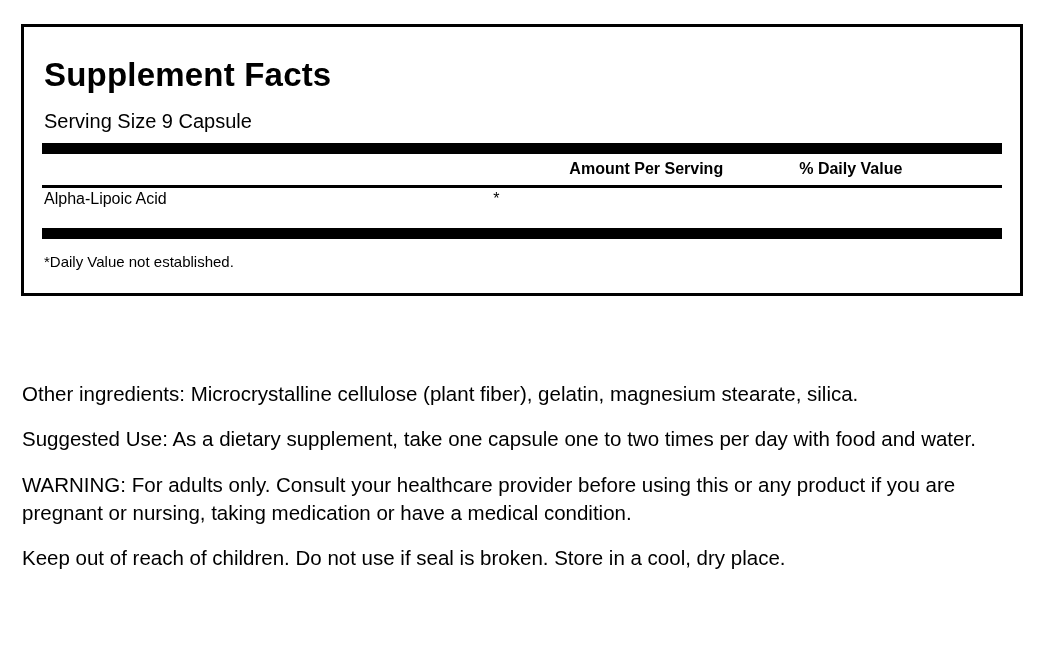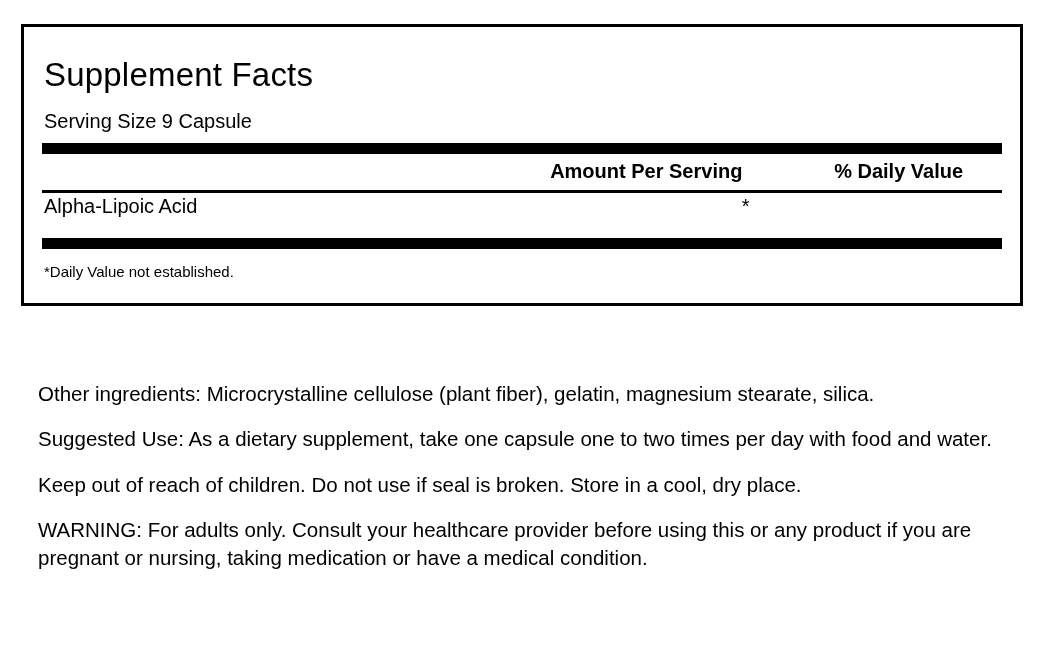--- a/index.html
+++ b/index.html
@@ -29,21 +29,21 @@
     top: 24px;
     width: 1002px;
     box-sizing: border-box;
     border: 3px solid #000000;
     padding: 22px 18px 18px 18px;
     background: #ffffff;
   }
 
   .panel-title {
     font-size: 33px;
-    font-weight: normal;
+    font-weight: bold;
     letter-spacing: 0.2px;
     line-height: 1.1;
     margin: 8px 0 0 2px;
   }
 
   .serving-size {
     font-size: 20px;
     line-height: 1.2;
     margin: 16px 0 0 2px;
   }
@@ -55,21 +55,21 @@
   }
   .rule-thin {
     height: 3px;
     background: #000000;
     margin-top: 0;
   }
 
   .row {
     display: flex;
     align-items: baseline;
-    font-size: 20px;
+    font-size: 16px;
     box-sizing: border-box;
   }
 
   .row.header {
     font-weight: bold;
     padding: 6px 2px 7px 2px;
   }
 
   .row.ingredient {
     padding: 2px 2px 10px 2px;
@@ -78,21 +78,21 @@
   .col-name {
     flex: 0 0 47%;
     text-align: left;
   }
   .col-amount {
     flex: 0 0 32%;
     text-align: center;
   }
   .col-dv {
     flex: 1 1 auto;
-    text-align: center;
+    text-align: left;
     padding-right: 2px;
   }
 
   .header .col-name { text-align: left; }
   .header .col-amount { text-align: center; }
 
   .footnote {
     font-size: 15px;
     margin: 14px 0 4px 2px;
     line-height: 1.2;
@@ -101,21 +101,21 @@
   
   .body-text {
     position: absolute;
     left: 22px;
     top: 380px;
     width: 1000px;
     font-size: 20.5px;
     line-height: 1.38;
   }
   .body-text p {
-    margin: 0 0 17px 16px;
+    margin: 0 0 17px 0;
   }
   .body-text p:last-child {
     margin-bottom: 0;
   }
   .lead {
     font-weight: normal;
   }
 </style>
 </head>
 <body>
@@ -148,19 +148,19 @@
     <div class="footnote">*Daily Value not established.</div>
 
   </div>
 
   <div class="body-text">
 
     <p>Other ingredients: Microcrystalline cellulose (plant fiber), gelatin, magnesium stearate, silica.</p>
 
     <p><span class="lead">Suggested Use:</span><span> As a dietary supplement, take one capsule one to two times per day with food and water.</span></p>
 
+    <p><span class="lead">WARNING:</span><span> For adults only. Consult your healthcare provider before using this or any product if you are pregnant or nursing, taking medication or have a medical condition.</span></p>
+
     <p>Keep out of reach of children. Do not use if seal is broken. Store in a cool, dry place.</p>
-
-    <p><span class="lead">WARNING:</span><span> For adults only. Consult your healthcare provider before using this or any product if you are pregnant or nursing, taking medication or have a medical condition.</span></p>
 
   </div>
 
 </div>
 
 </body></html>

